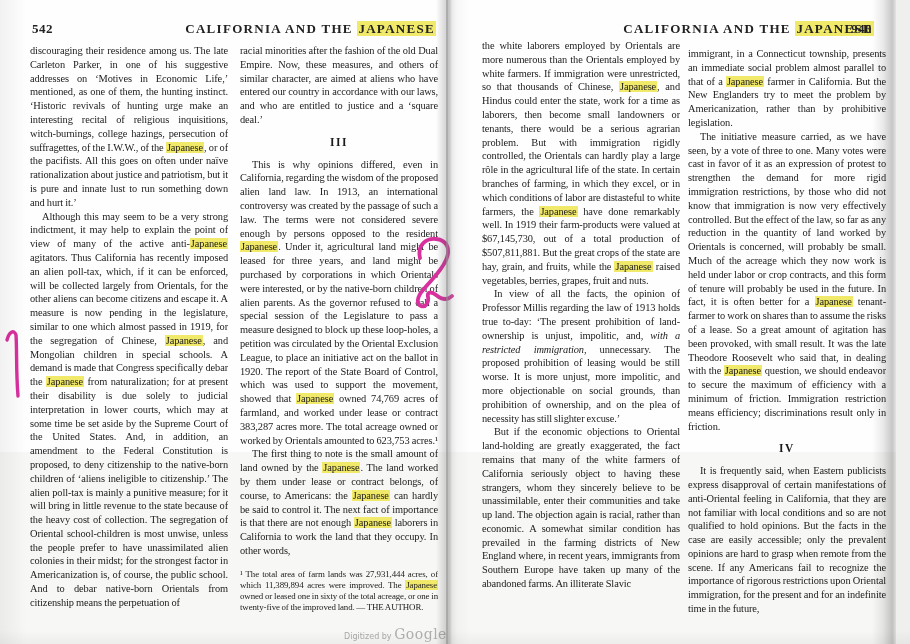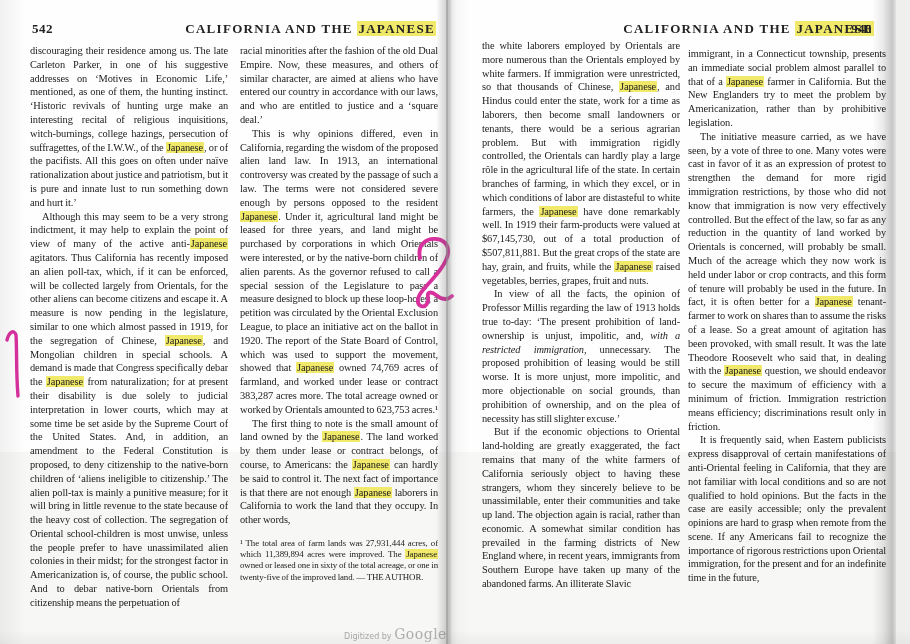--- a/index.html
+++ b/index.html
@@ -72,34 +72,36 @@
     <span class="page-num">940</span>
   </div>
 
   <div class="col col-l1">
       <p class="para">discouraging their residence among us. The late Carleton Parker, in one of his suggestive addresses on ‘Motives in Economic Life,’ mentioned, as one of them, the hunting instinct. ‘Historic revivals of hunting urge make an interesting recital of religious inquisitions, witch-burnings, college hazings, persecution of suffragettes, of the I.W.W., of the <mark>Japanese</mark>, or of the pacifists. All this goes on often under naïve rationalization about justice and patriotism, but it is pure and innate lust to run something down and hurt it.’</p>
       <p class="para indent">Although this may seem to be a very strong indictment, it may help to explain the point of view of many of the active anti-<mark>Japanese</mark> agitators. Thus California has recently imposed an alien poll-tax, which, if it can be enforced, will be collected largely from Orientals, for the other aliens can become citizens and escape it. A measure is now pending in the legislature, similar to one which almost passed in 1919, for the segregation of Chinese, <mark>Japanese</mark>, and Mongolian children in special schools. A demand is made that Congress specifically debar the <mark>Japanese</mark> from naturalization; for at present their disability is due solely to judicial interpretation in lower courts, which may at some time be set aside by the Supreme Court of the United States. And, in addition, an amendment to the Federal Constitution is proposed, to deny citizenship to the native-born children of ‘aliens ineligible to citizenship.’ The alien poll-tax is mainly a punitive measure; for it will bring in little revenue to the state because of the heavy cost of collection. The segregation of Oriental school-children is most unwise, unless the people prefer to have unassimilated alien colonies in their midst; for the strongest factor in Americanization is, of course, the public school. And to debar native-born Orientals from citizenship means the perpetuation of</p>
     </div>
   <div class="col col-l2">
     <div>
         <p class="para">racial minorities after the fashion of the old Dual Empire. Now, these measures, and others of similar character, are aimed at aliens who have entered our country in accordance with our laws, and who are entitled to justice and a ‘square deal.’</p>
+        <div class="sec-head">III</div>
         <p class="para indent">This is why opinions differed, even in California, regarding the wisdom of the proposed alien land law. In 1913, an international controversy was created by the passage of such a law. The terms were not considered severe enough by persons opposed to the resident <mark>Japanese</mark>. Under it, agricultural land might be leased for three years, and land might be purchased by corporations in which Orientals were interested, or by the native-born children of alien parents. As the governor refused to call a special session of the Legislature to pass a measure designed to block up these loop-holes, a petition was circulated by the Oriental Exclusion League, to place an initiative act on the ballot in 1920. The report of the State Board of Control, which was used to support the movement, showed that <mark>Japanese</mark> owned 74,769 acres of farmland, and worked under lease or contract 383,287 acres more. The total acreage owned or worked by Orientals amounted to 623,753 acres.¹</p>
         <p class="para indent">The first thing to note is the small amount of land owned by the <mark>Japanese</mark>. The land worked by them under lease or contract belongs, of course, to Americans: the <mark>Japanese</mark> can hardly be said to control it. The next fact of importance is that there are not enough <mark>Japanese</mark> laborers in California to work the land that they occupy. In other words,</p>
       </div>
     <div class="footnote">¹ The total area of farm lands was 27,931,444 acres, of which 11,389,894 acres were improved. The <mark>Japanese</mark> owned or leased one in sixty of the total acreage, or one in twenty-five of the improved land. — THE AUTHOR.</div>
   </div>
 
   <div class="col col-r1">
       <p class="para">the white laborers employed by Orientals are more numerous than the Orientals employed by white farmers. If immigration were unrestricted, so that thousands of Chinese, <mark>Japanese</mark>, and Hindus could enter the state, work for a time as laborers, then become small landowners or tenants, there would be a serious agrarian problem. But with immigration rigidly controlled, the Orientals can hardly play a large rôle in the agricultural life of the state. In certain branches of farming, in which they excel, or in which conditions of labor are distasteful to white farmers, the <mark>Japanese</mark> have done remarkably well. In 1919 their farm-products were valued at $67,145,730, out of a total production of $507,811,881. But the great crops of the state are hay, grain, and fruits, while the <mark>Japanese</mark> raised vegetables, berries, grapes, fruit and nuts.</p>
       <p class="para indent">In view of all the facts, the opinion of Professor Millis regarding the law of 1913 holds true to-day: ‘The present prohibition of land-ownership is unjust, impolitic, and, <i>with a restricted immigration</i>, unnecessary. The proposed prohibition of leasing would be still worse. It is more unjust, more impolitic, and more objectionable on social grounds, than prohibition of ownership, and on the plea of necessity has still slighter excuse.’</p>
       <p class="para indent">But if the economic objections to Oriental land-holding are greatly exaggerated, the fact remains that many of the white farmers of California seriously object to having these strangers, whom they sincerely believe to be unassimilable, enter their communities and take up land. The objection again is racial, rather than economic. A somewhat similar condition has prevailed in the farming districts of New England where, in recent years, immigrants from Southern Europe have taken up many of the abandoned farms. An illiterate Slavic</p>
     </div>
   <div class="col col-r2">
       <p class="para">immigrant, in a Connecticut township, presents an immediate social problem almost parallel to that of a <mark>Japanese</mark> farmer in California. But the New Englanders try to meet the problem by Americanization, rather than by prohibitive legislation.</p>
       <p class="para indent">The initiative measure carried, as we have seen, by a vote of three to one. Many votes were cast in favor of it as an expression of protest to strengthen the demand for more rigid immigration restrictions, by those who did not know that immigration is now very effectively controlled. But the effect of the law, so far as any reduction in the quantity of land worked by Orientals is concerned, will probably be small. Much of the acreage which they now work is held under labor or crop contracts, and this form of tenure will probably be used in the future. In fact, it is often better for a <mark>Japanese</mark> tenant-farmer to work on shares than to assume the risks of a lease. So a great amount of agitation has been provoked, with small result. It was the late Theodore Roosevelt who said that, in dealing with the <mark>Japanese</mark> question, we should endeavor to secure the maximum of efficiency with a minimum of friction. Immigration restriction means efficiency; discriminations result only in friction.</p>
+      <div class="sec-head">IV</div>
       <p class="para indent">It is frequently said, when Eastern publicists express disapproval of certain manifestations of anti-Oriental feeling in California, that they are not familiar with local conditions and so are not qualified to hold opinions. But the facts in the case are easily accessible; only the prevalent opinions are hard to grasp when remote from the scene. If any Americans fail to recognize the importance of rigorous restrictions upon Oriental immigration, for the present and for an indefinite time in the future,</p>
     </div>
 
   <div class="watermark"><span>Digitized by </span><span class="brand">Google</span></div>
 
   <div class="pen-mark" style="left:2px;top:327px;" aria-label="1">
     <svg width="26" height="76" viewBox="0 0 26 76">
       <path d="M5,13 C7,5 12,2 14,8 C15,22 14,46 16,69" fill="none" stroke="#d8319e" stroke-width="3.4" stroke-linecap="round"></path>
     </svg>
   </div>

